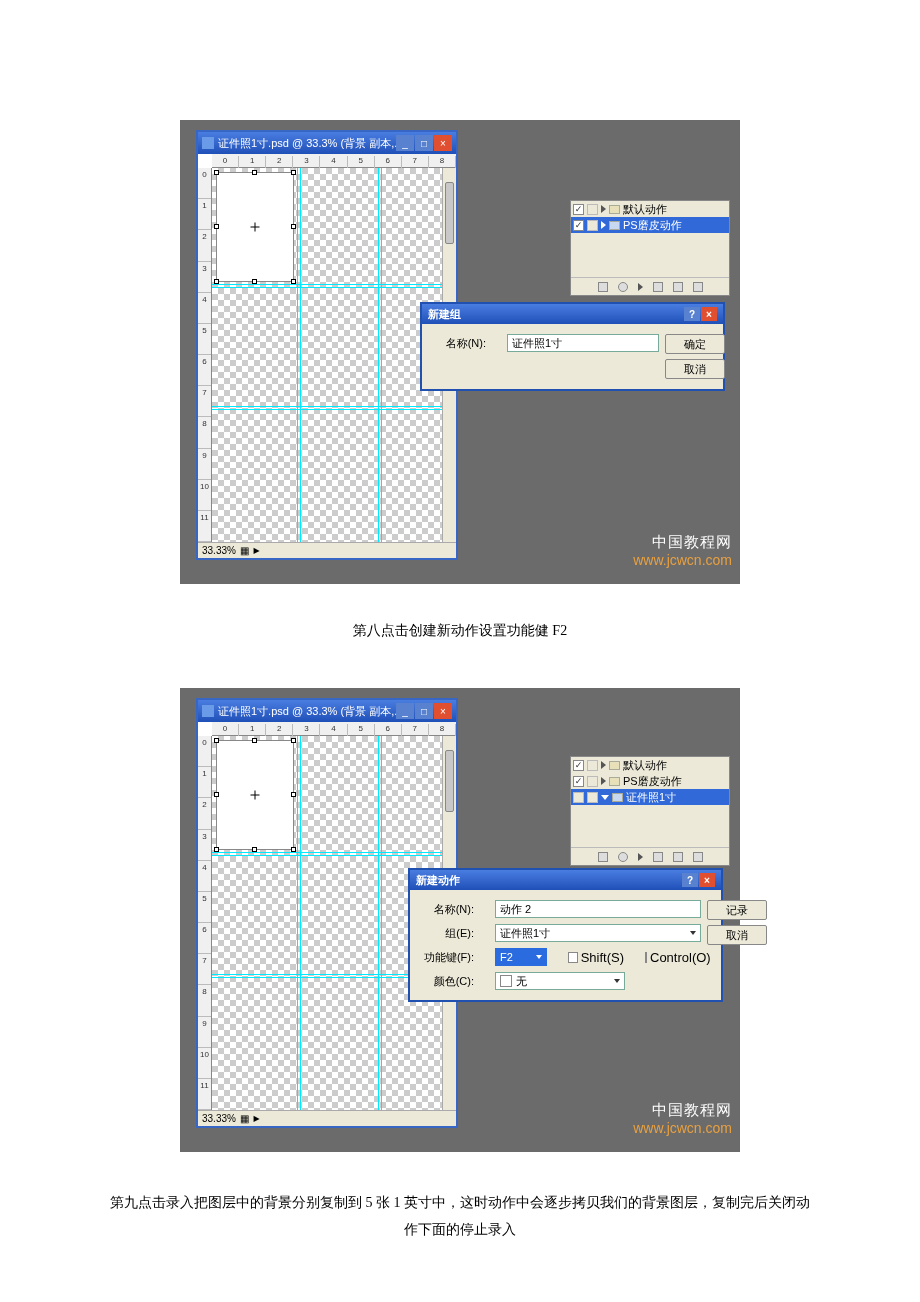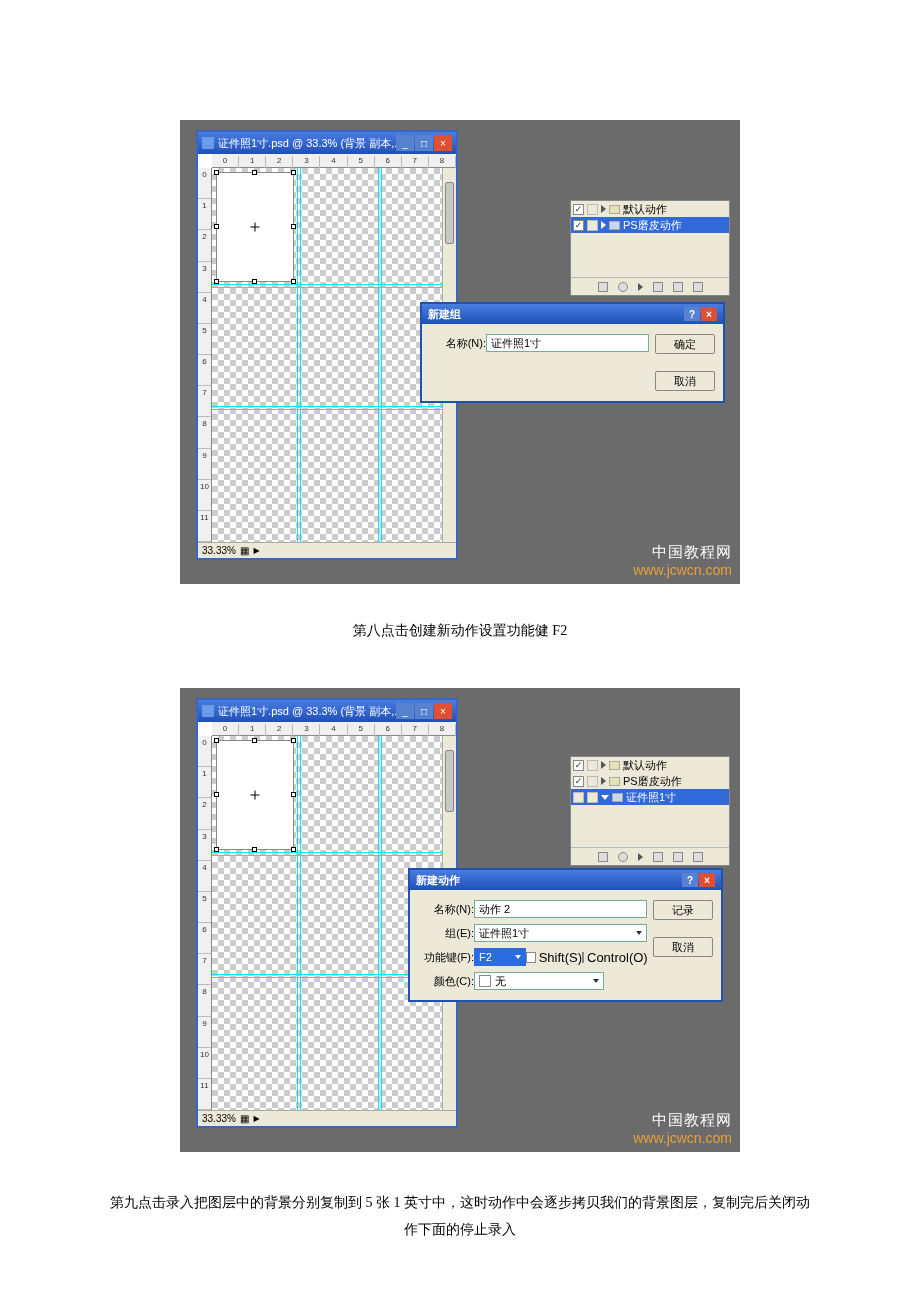--- a/index.html
+++ b/index.html
@@ -73,32 +73,32 @@
   .panel-footer { height: 18px; background: #ece9d8; border-top: 1px solid #bbb; display: flex; align-items: center; justify-content: center; gap: 10px; position: absolute; bottom: 0; left: 0; right: 0; }
   .pf-icon { width: 10px; height: 10px; border: 1px solid #888; background: #ddd; }
   .dialog {
     position: absolute; background: #ece9d8; border: 2px solid #2050b0;
     font-size: 11px;
   }
   .dlg-titlebar { height: 20px; background: linear-gradient(#4a7de0, #1f50b8); color: #fff; display: flex; align-items: center; padding: 0 6px; font-weight: bold; font-size: 11px; justify-content: space-between; }
   .dlg-titlebar .ctrls { display: flex; gap: 1px; }
   .dlg-body { padding: 10px 8px; display: flex; gap: 6px; align-items: flex-start; }
   .form-area { flex: 1; display: flex; flex-direction: column; gap: 6px; }
-  .form-row { display: flex; align-items: center; gap: 0; }
+  .form-row { display: flex; align-items: center; gap: 21px; }
   .form-row label { width: 56px; text-align: right; }
   .txt-input { flex: 1; height: 18px; border: 1px solid #7a9; background: #fff; padding: 0 4px; font-size: 11px; }
   .sel-input { flex: 1; height: 18px; border: 1px solid #7a9; background: #fff; padding: 0 4px; font-size: 11px; display: flex; align-items: center; justify-content: space-between; }
   .sel-input.hl { background: #2a6be0; color: #fff; border-color: #2a6be0; width: 52px; flex: none; }
   .sel-input .dd { width: 0; height: 0; border-top: 4px solid #333; border-left: 3px solid transparent; border-right: 3px solid transparent; }
   .sel-input.hl .dd { border-top-color: #fff; }
-  .dlg-btns { display: flex; flex-direction: column; gap: 17px; }
+  .dlg-btns { display: flex; flex-direction: column; gap: 5px; }
   .dlg-btn { width: 60px; height: 20px; background: #ece9d8; border: 1px solid #888; border-radius: 2px; text-align: center; line-height: 18px; font-size: 11px; }
   .chk-label { display: flex; align-items: center; gap: 3px; font-size: 13px; }
   .color-swatch { width: 12px; height: 12px; border: 1px solid #888; background: #fff; display: inline-block; }
-  .watermark { position: absolute; bottom: 6px; right: 8px; text-align: right; color: #fff; font-size: 15px; letter-spacing: 1px; }
+  .watermark { position: absolute; bottom: 16px; right: 8px; text-align: right; color: #fff; font-size: 15px; letter-spacing: 1px; }
   .watermark .sub { color: #e8a040; font-size: 14px; letter-spacing: 0; }
   .caption { text-align: center; margin: 38px 0 10px 0; font-family: SimSun, serif; font-size: 14px; color: #000; }
   .caption2 { text-align: center; margin: 38px auto 40px auto; font-family: SimSun, serif; font-size: 14px; color: #000; width: 700px; line-height: 1.9; }
 </style>
 </head>
 <body>
 
 <div class="screenshot">
   <div class="ps-window">
     <div class="ps-titlebar">

